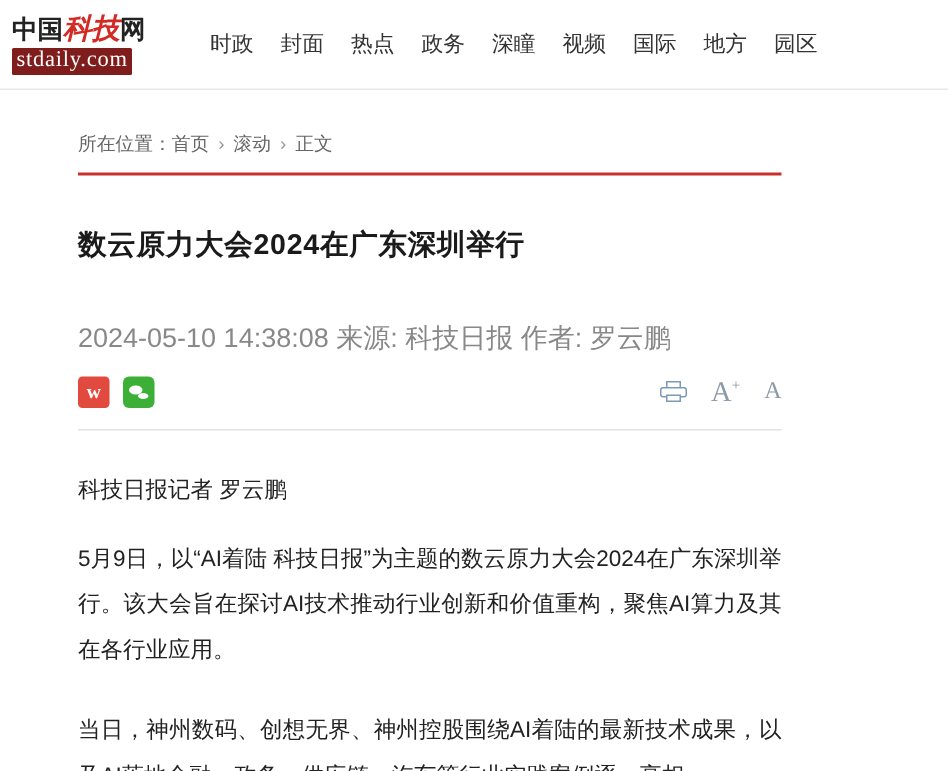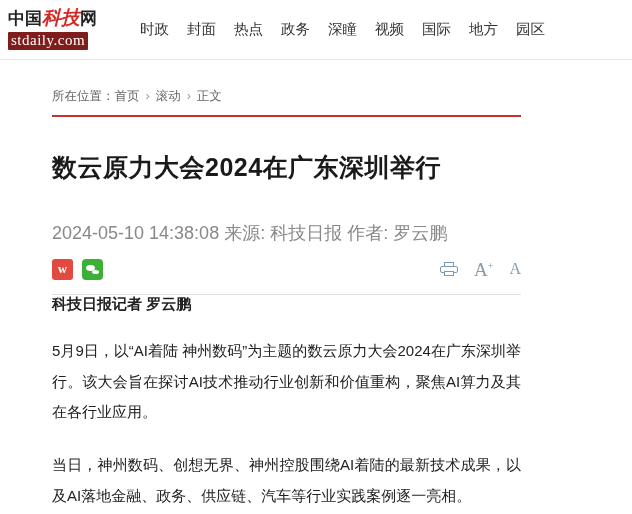--- a/index.html
+++ b/index.html
@@ -32,21 +32,21 @@
   }
   .logo-line1 {
     font-size: 17px;
     font-weight: bold;
     color: #222;
     letter-spacing: 0px;
     white-space: nowrap;
   }
   .logo-line1 .red {
     color: #d22a24;
-    font-family: Liberation Mono, monospace;
+    font-family: Liberation Serif, serif;
     font-style: italic;
     font-size: 19px;
   }
   .logo-line2 {
     margin-top: 3px;
     background: #7f1d1d;
     color: #fff;
     font-size: 15px;
     font-family: "Liberation Serif", serif;
     letter-spacing: .5px;
@@ -84,21 +84,21 @@
   .breadcrumb .sep { margin: 0 6px; color: #999; }
   .breadcrumb a { color: #666; text-decoration: none; cursor: pointer; }
 
   .rule-red {
     border: 0;
     border-top: 2px solid #c9302c;
     margin: 0 0 0 0;
   }
 
   .title {
-    font-size: 25px;
+    font-size: 19px;
     font-weight: bold;
     color: #1a1a1a;
     letter-spacing: .5px;
     margin: 34px 0 0 0;
     line-height: 1.35;
   }
 
   .meta-row {
     display: flex;
     align-items: center;
@@ -165,22 +165,23 @@
   .font-btn sup { font-size: 10px; }
 
   .divider {
     border: 0;
     border-top: 1px solid #e2e2e2;
     margin: 0;
   }
 
   .byline {
     font-size: 15px;
-    font-weight: bold;
-    color: #222;
+    font-weight: normal;
+    color: #222;
+    margin-top: 30px;
   }
 
   .para {
     font-size: 15px;
     line-height: 2.05;
     color: #222;
     margin-top: 22px;
     text-align: justify;
   }
 </style>
@@ -233,16 +234,16 @@
       </span>
       <span class="font-btn font-big"><span>A</span><sup>+</sup></span>
       <span class="font-btn font-small">A</span>
     </div>
   </div>
 
   <hr class="divider">
 
   <div class="byline">科技日报记者 罗云鹏</div>
 
-  <p class="para">5月9日，以“AI着陆 神州数码”为主题的数云原力大会2024在广东深圳举行。该大会旨在探讨AI技术推动行业创新和价值重构，聚焦AI算力及其在各行业应用。</p>
+  <p class="para">5月9日，以“AI着陆 科技日报”为主题的数云原力大会2024在广东深圳举行。该大会旨在探讨AI技术推动行业创新和价值重构，聚焦AI算力及其在各行业应用。</p>
   <p class="para">当日，神州数码、创想无界、神州控股围绕AI着陆的最新技术成果，以及AI落地金融、政务、供应链、汽车等行业实践案例逐一亮相。</p>
 
 </div>
 
 </body></html>

